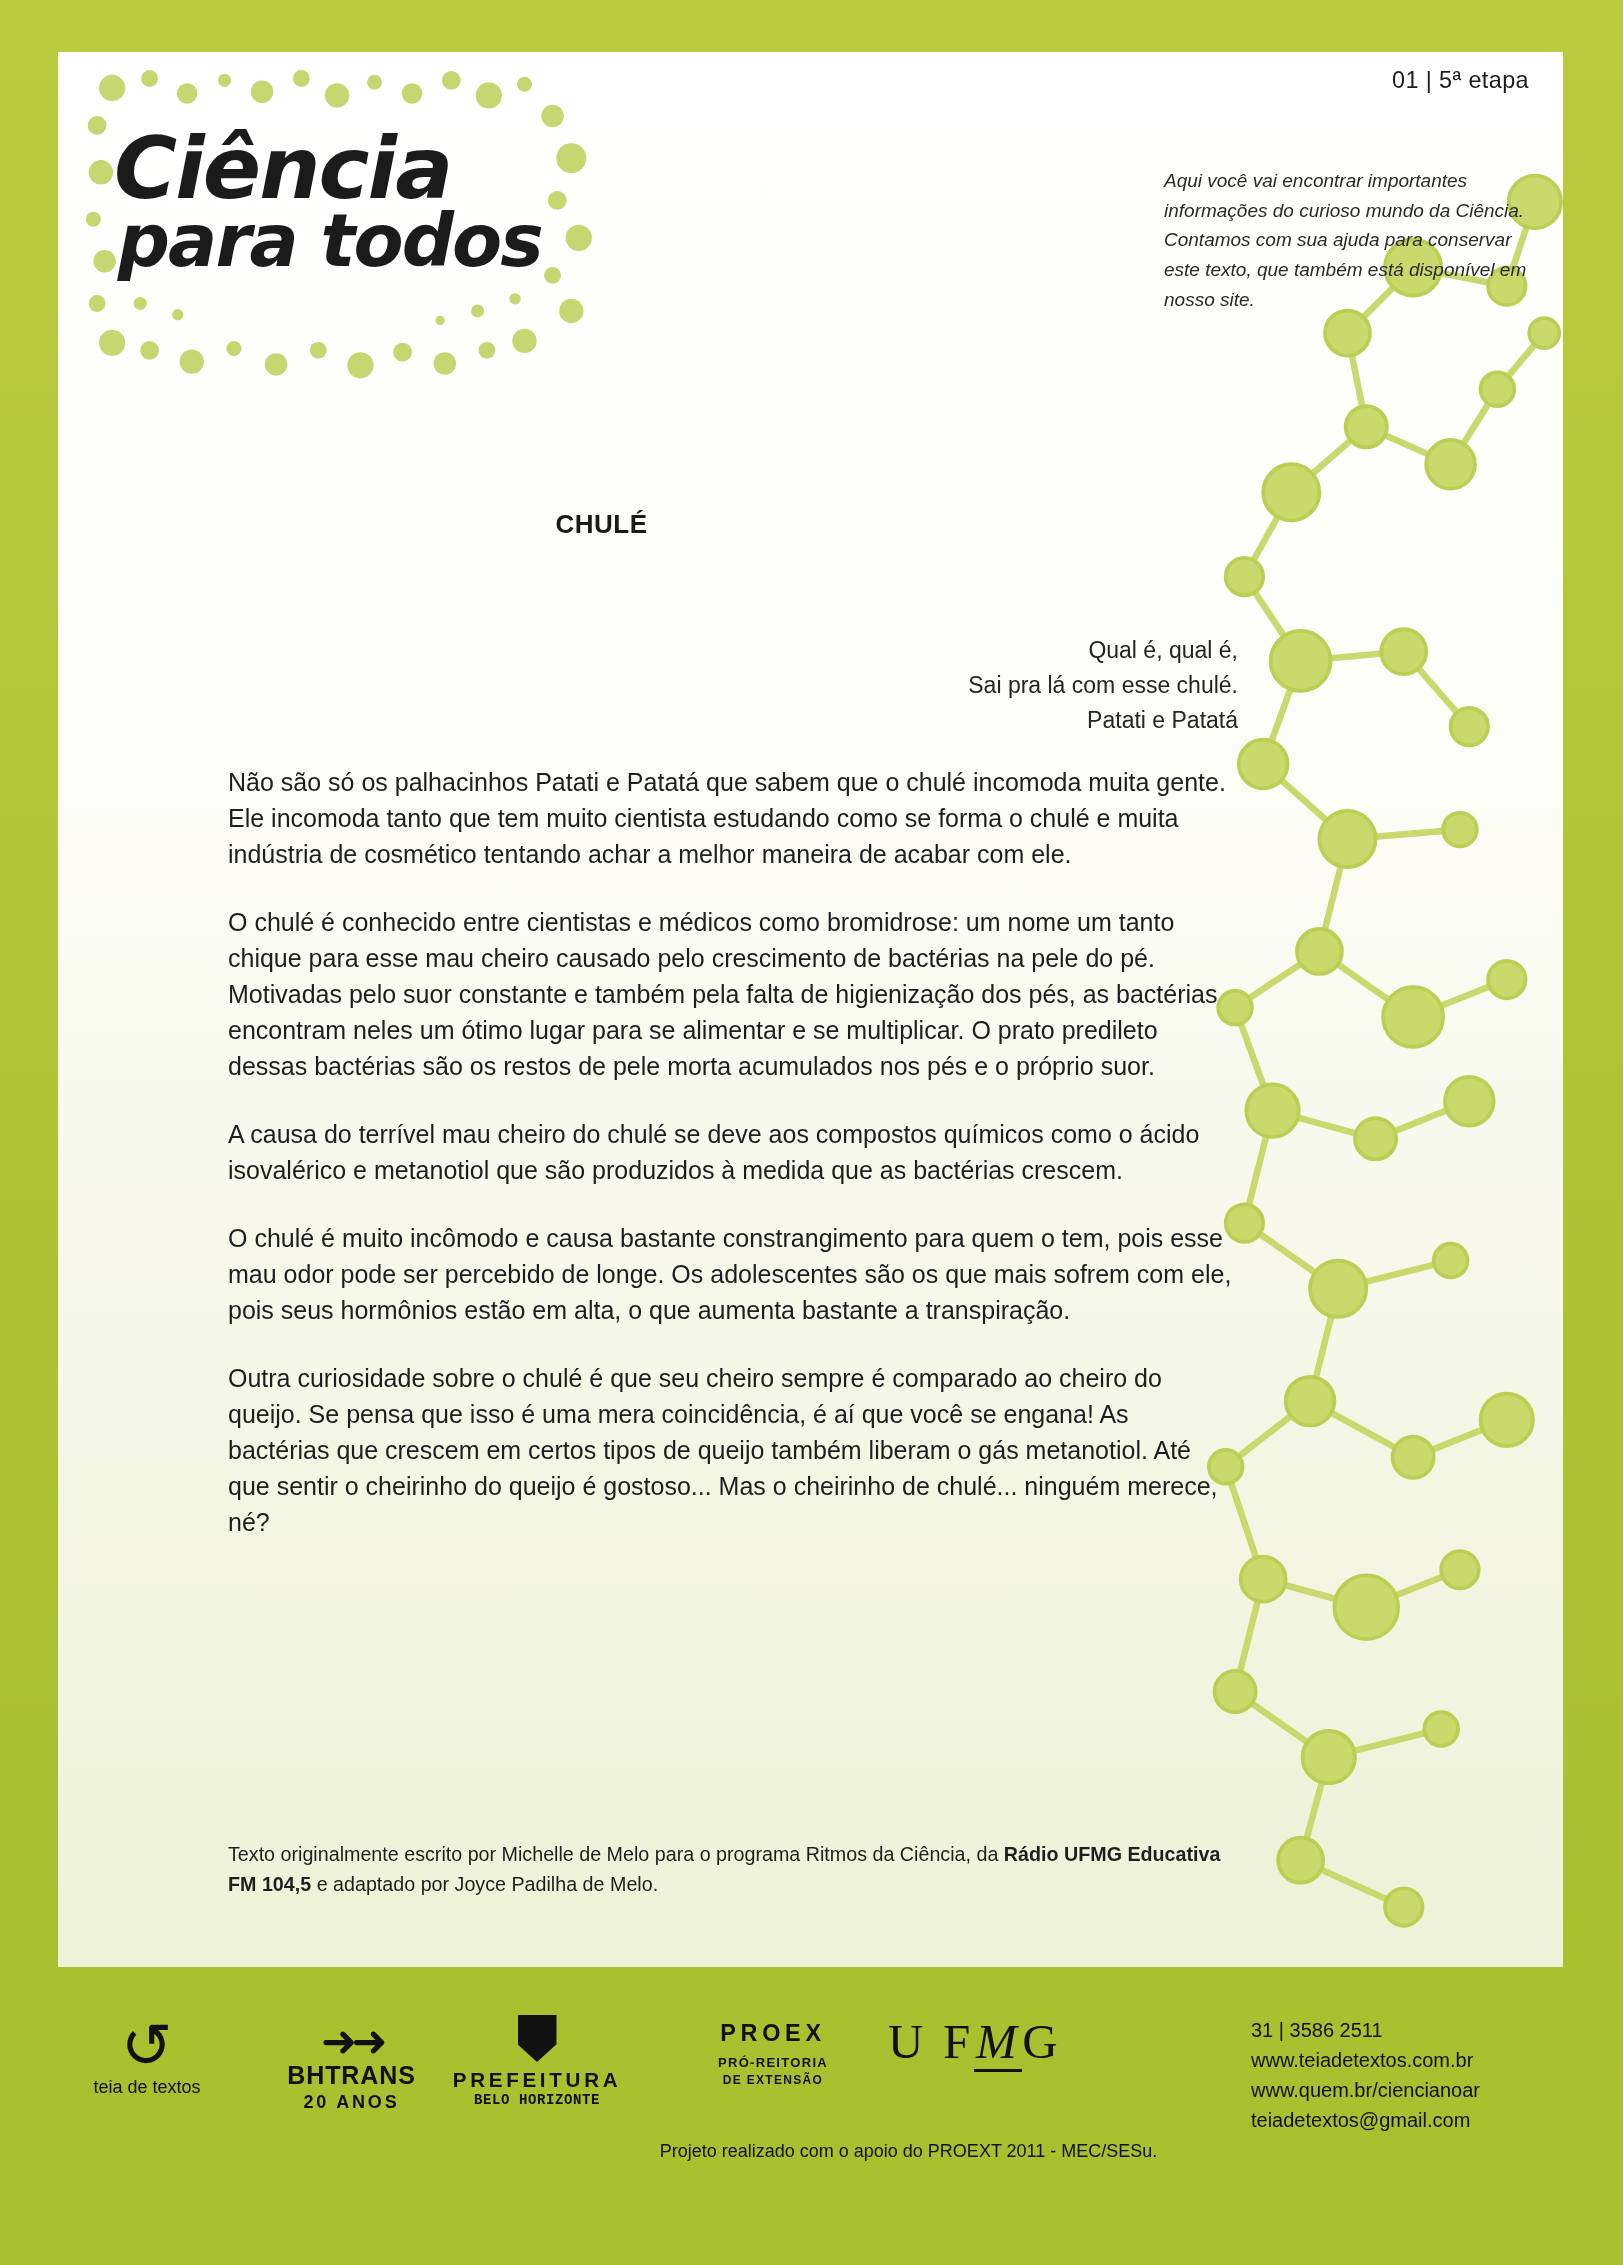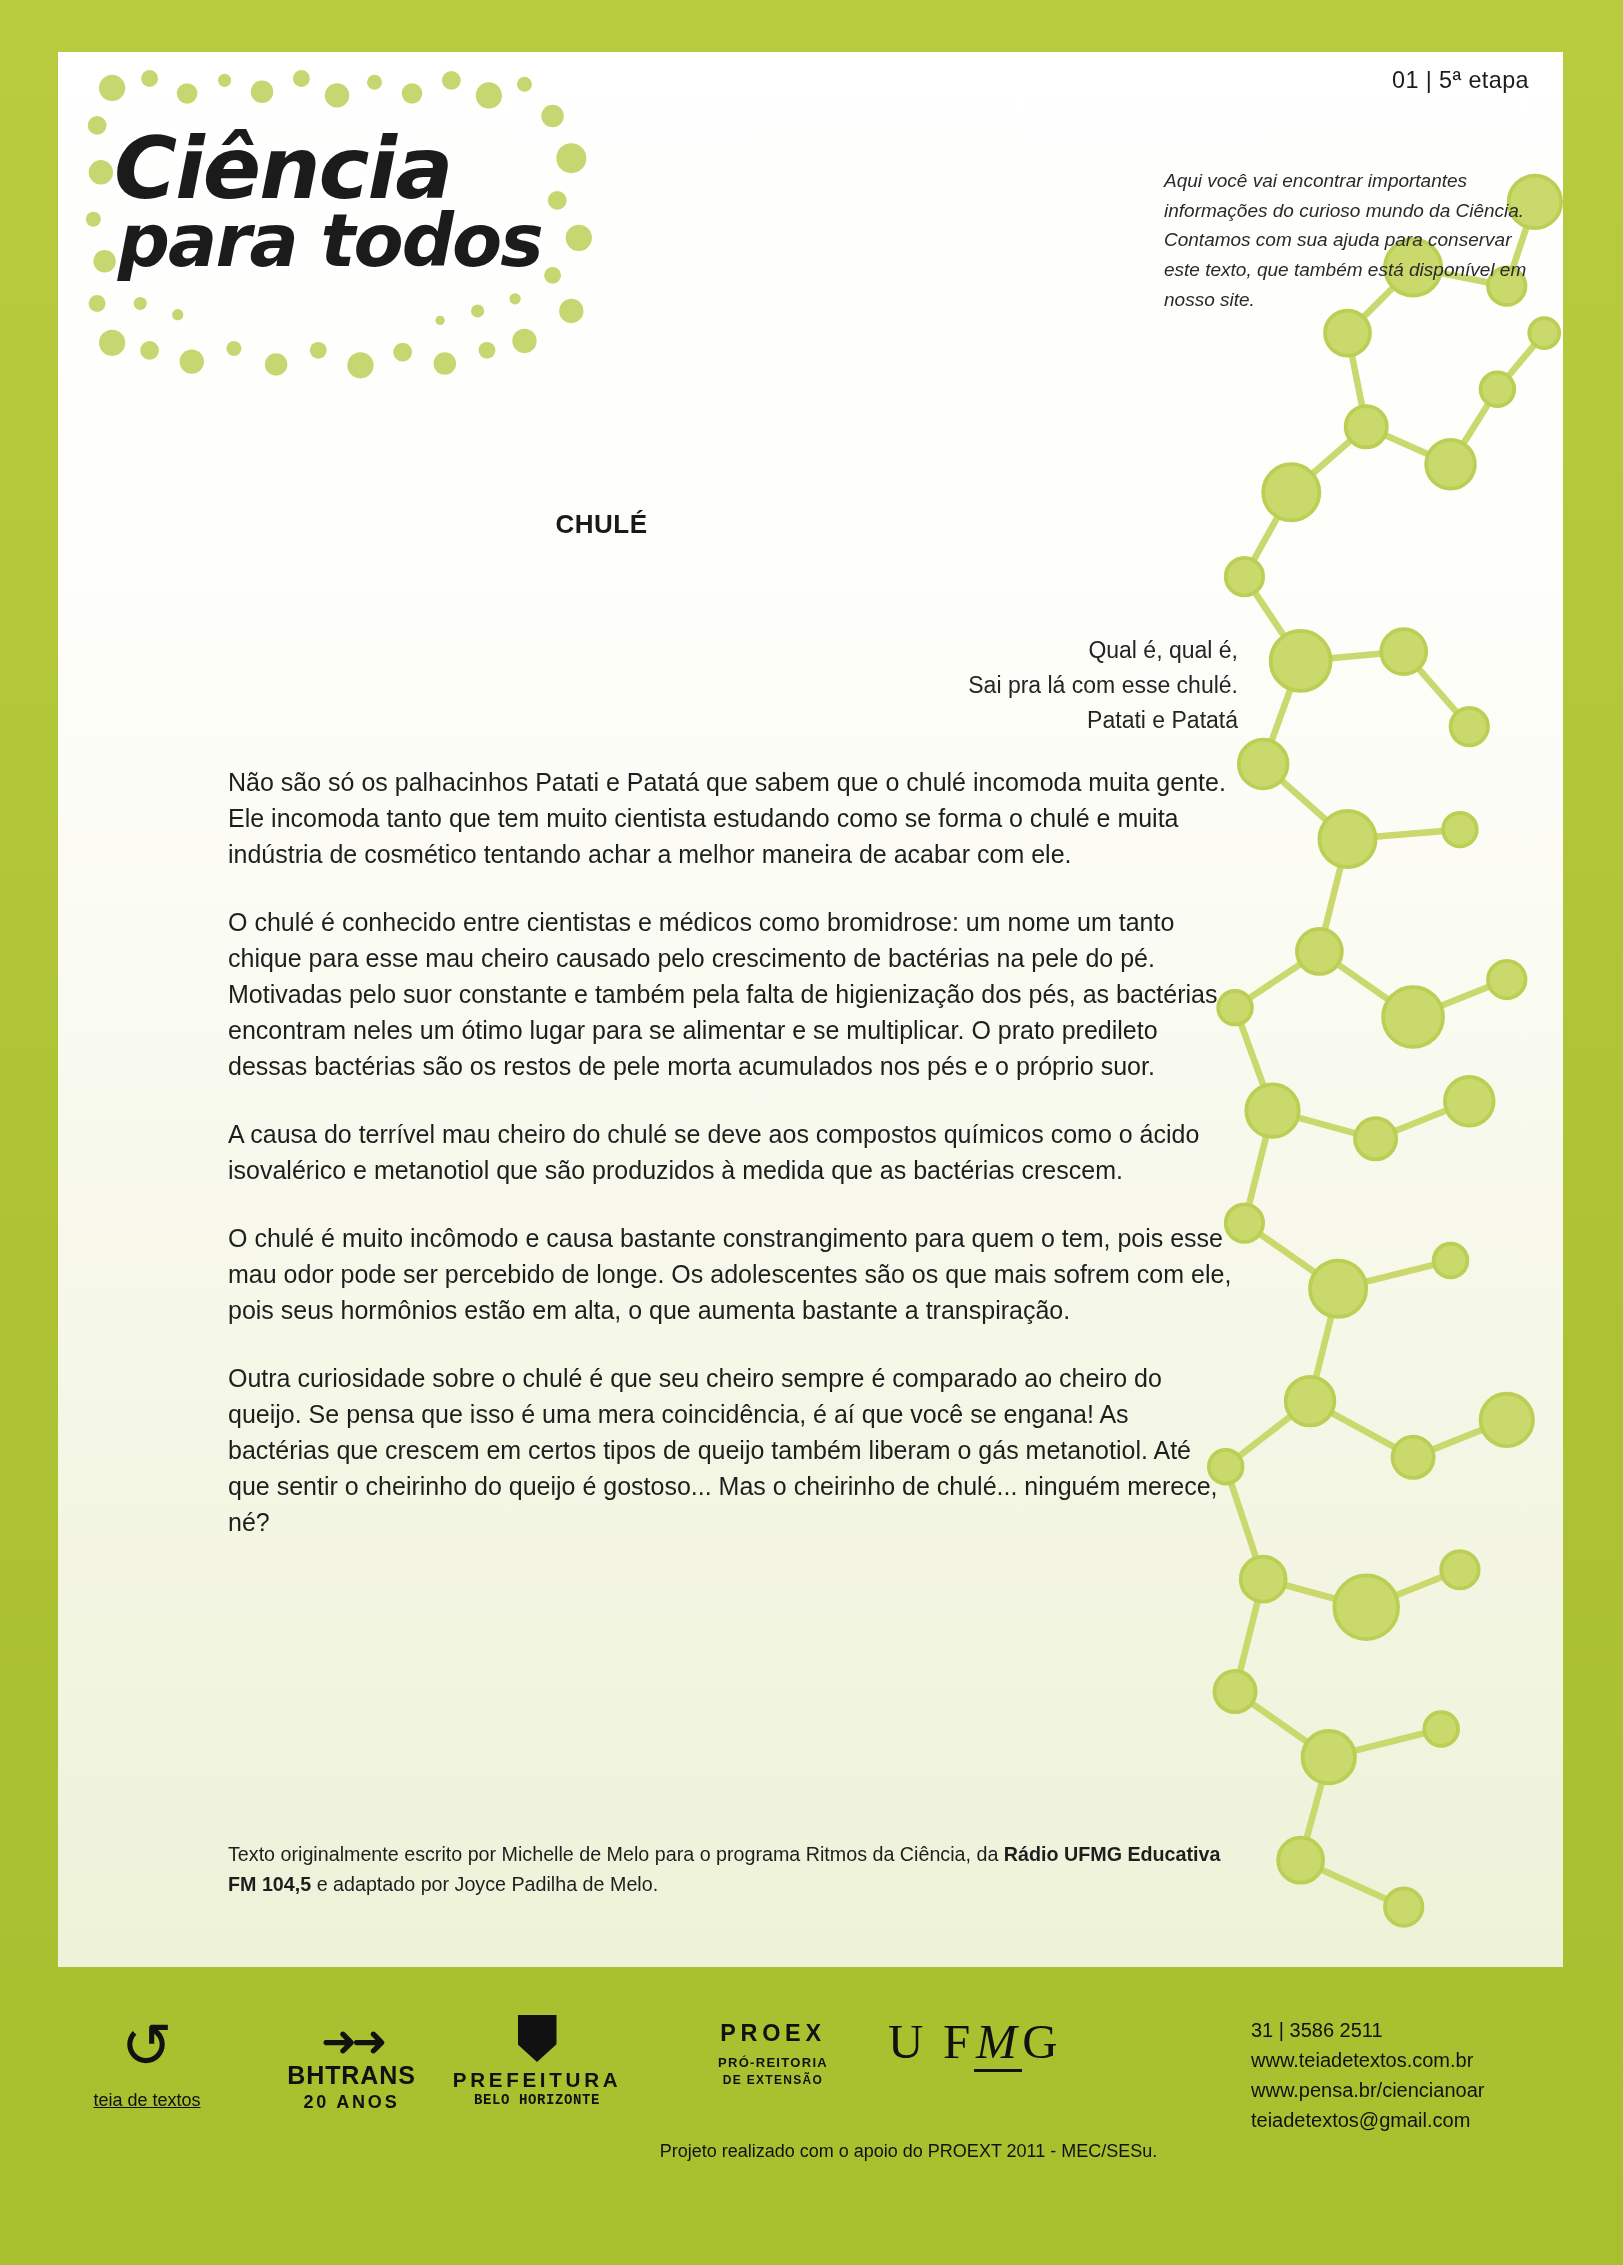--- a/index.html
+++ b/index.html
@@ -171,24 +171,22 @@
     width: 178px;
     text-align: center;
   }
   .f-teia .glyph {
     font-size: 62px;
     line-height: 1;
     color: #111;
     font-family: "DejaVu Sans", sans-serif;
   }
   .f-teia .cap {
-    margin-top: 13px;
     font-size: 18px;
     color: #111;
-    text-decoration: underline;
   }
 
   .f-bhtrans {
     position: absolute;
     left: 272px;
     top: 54px;
     width: 159px;
     text-align: center;
     color: #111;
   }
@@ -451,19 +449,19 @@
       <div class="p3">DE EXTENSÃO</div>
     </div>
 
     <div class="f-ufmg"><span>U F</span><span class="m">M</span><span>G</span></div>
 
     <div class="f-proext">Projeto realizado com o apoio do PROEXT 2011 - MEC/SESu.</div>
 
     <div class="f-contact">
       <div>31 | 3586 2511</div>
       <div>www.teiadetextos.com.br</div>
-      <div>www.pensa.br/ciencianoar</div>
+      <div>www.quem.br/ciencianoar</div>
       <div>teiadetextos@gmail.com</div>
     </div>
 
   </div>
 </div>
 
 
 </body></html>

